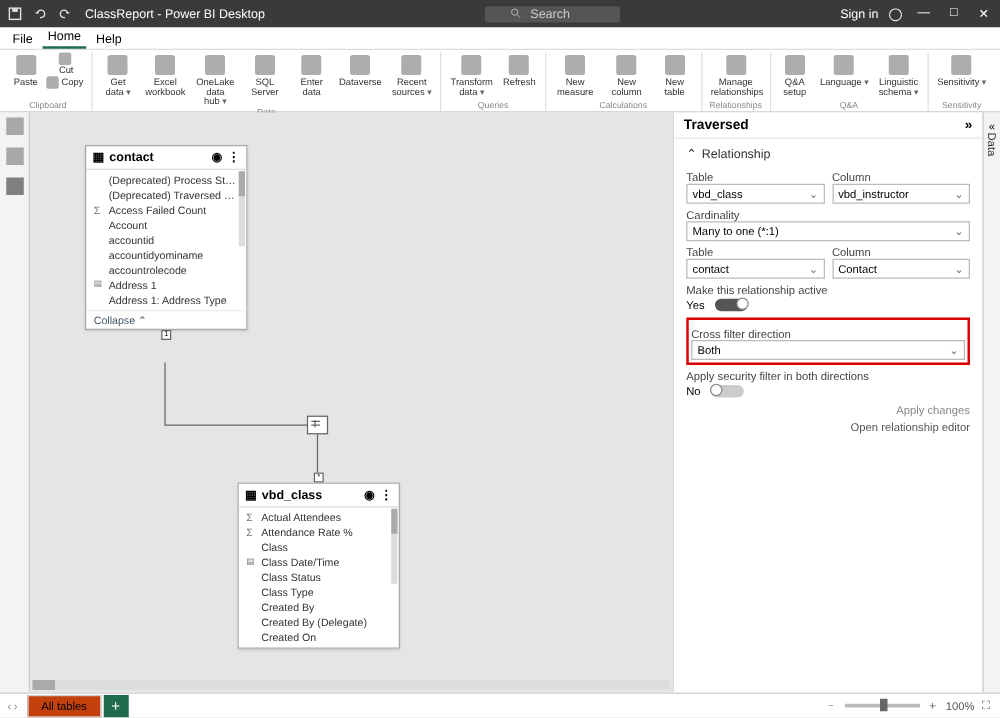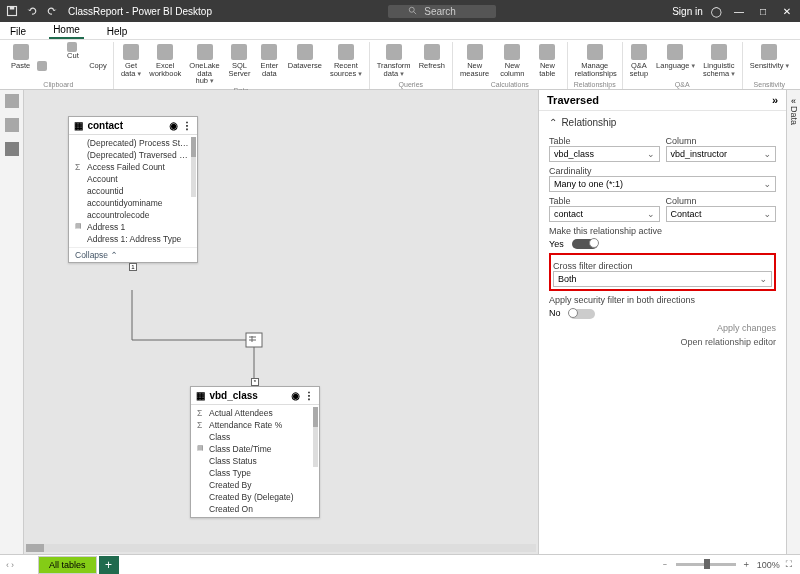--- a/index.html
+++ b/index.html
@@ -9,21 +9,21 @@
 .titlebar { height: 22px; background: #3a3a3a; color: #fff; display: flex; align-items: center; padding: 0 6px; }
 .titlebar .left-icons { display: flex; gap: 8px; }
 .titlebar .ico { width: 12px; height: 12px; opacity: .85; }
 .titlebar .doc-title { margin-left: 10px; font-size: 10px; }
 .titlebar .search { margin: 0 auto; background: #555; border-radius: 2px; padding: 1px 40px 1px 20px; font-size: 10px; color: #ccc; display: flex; align-items: center; gap: 6px; }
 .titlebar .signin { font-size: 10px; margin-right: 8px; }
 .titlebar .winbtns { display: flex; gap: 10px; }
 .titlebar .winbtn { width: 14px; text-align: center; }
 
 
-.menutabs { height: 18px; background: #fff; display: flex; align-items: flex-end; padding: 0 6px; gap: 19px; font-size: 10px; border-bottom: 1px solid #ddd; }
+.menutabs { height: 18px; background: #fff; display: flex; align-items: flex-end; padding: 0 6px; gap: 4px; font-size: 10px; border-bottom: 1px solid #ddd; }
 .menutabs .tab { padding: 2px 4px; cursor: pointer; }
 .menutabs .tab.active { border-bottom: 2px solid #206b4e; color: #000; }
 
 
 .ribbon { height: 50px; background: #fff; border-bottom: 1px solid #ccc; display: flex; padding: 2px 4px 0; }
 .rgroup { display: flex; flex-direction: column; align-items: center; padding: 0 4px; border-right: 1px solid #e0e0e0; }
 .rgroup:last-child { border-right: none; }
 .rbtns { display: flex; gap: 2px; flex: 1; }
 .rbtn { display: flex; flex-direction: column; align-items: center; justify-content: flex-start; padding: 2px 3px; cursor: pointer; }
 .rbtn .ico { width: 16px; height: 16px; background: #8a8a8a; border-radius: 2px; opacity: .7; }
@@ -66,21 +66,21 @@
 .tcard .tfoot { font-size: 8.5px; color: #456; padding: 2px 6px; border-top: 1px solid #eee; cursor: pointer; }
 .tcard .scrollbar { position: absolute; right: 1px; top: 20px; width: 5px; height: 60px; background: #ddd; }
 .tcard .scrollbar .thumb { width: 100%; height: 20px; background: #aaa; }
 .conn-port { width: 8px; height: 8px; border: 1px solid #666; background: #fff; position: absolute; font-size: 6px; text-align: center; line-height: 7px; }
 
 
 svg.rel { position: absolute; top: 0; left: 0; pointer-events: none; }
 
 
 .footer { position: absolute; bottom: 0; left: 0; right: 0; height: 20px; background: #fff; border-top: 1px solid #ccc; display: flex; align-items: center; font-size: 9px; }
-.footer .tabbtn { padding: 3px 10px; background: #84cc16; border: 1px solid #ccc; margin-left: 24px; }
+.footer .tabbtn { padding: 3px 10px; background: #c2410c; border: 1px solid #ccc; margin-left: 8px; }
 .footer .addbtn { width: 20px; height: 18px; background: #206b4e; color: #fff; display: flex; align-items: center; justify-content: center; font-size: 12px; margin-left: 2px; cursor: pointer; }
 .footer .zoom { margin-left: auto; margin-right: 8px; display: flex; align-items: center; gap: 6px; color: #555; }
 .footer .zslider { width: 60px; height: 3px; background: #bbb; position: relative; }
 .footer .zslider .zk { width: 6px; height: 10px; background: #666; position: absolute; top: -4px; left: 48%; }
 
 .chev::after { content: "⌄"; font-size: 9px; color: #666; }
 .caret::after { content: "▾"; font-size: 7px; color: #666; margin-left: 2px; }
 </style>
 </head>
 <body>
@@ -128,21 +128,21 @@
     <div class="rbtns">
       <div class="rbtn">
           <div class="ico"></div>
           <div class="lbl">Paste</div>
         </div>
       <div style="display:flex;flex-direction:column;gap:1px;">
         <div class="rbtn" style="flex-direction:column;padding:0 2px;">
             <div class="ico" style="width:10px;height:10px;"></div>
             <span class="lbl" style="margin:0 0 0 2px;">Cut</span>
           </div>
-        <div class="rbtn" style="flex-direction:row;padding:0 2px;gap:40px;">
+        <div class="rbtn" style="flex-direction:row;padding:0 2px;">
             <div class="ico" style="width:10px;height:10px;"></div>
             <span class="lbl" style="margin:0 0 0 2px;">Copy</span>
           </div>
       </div>
     </div>
     <div class="glabel">Clipboard</div>
   </div>
   <div class="rgroup">
     <div class="rbtns">
       <div class="rbtn">

